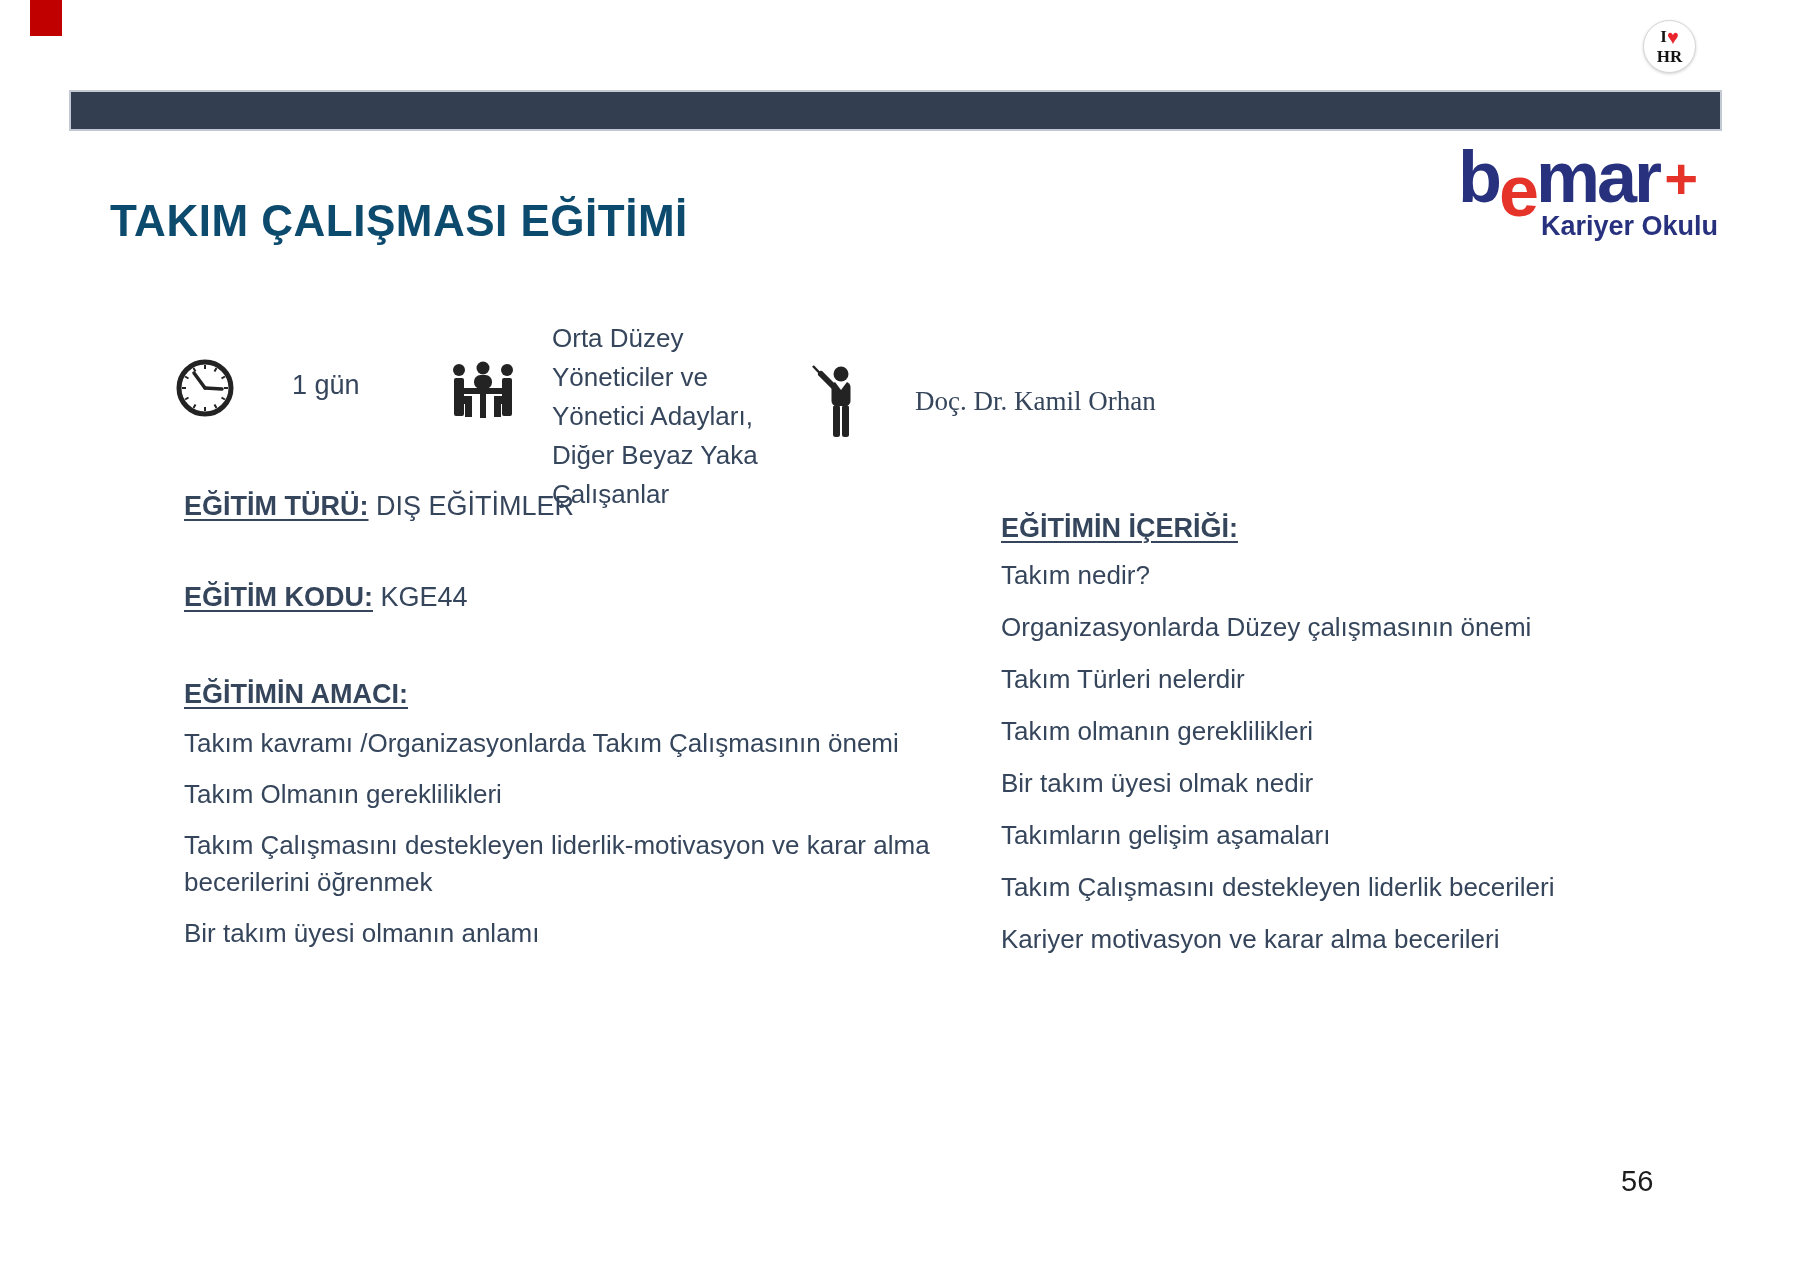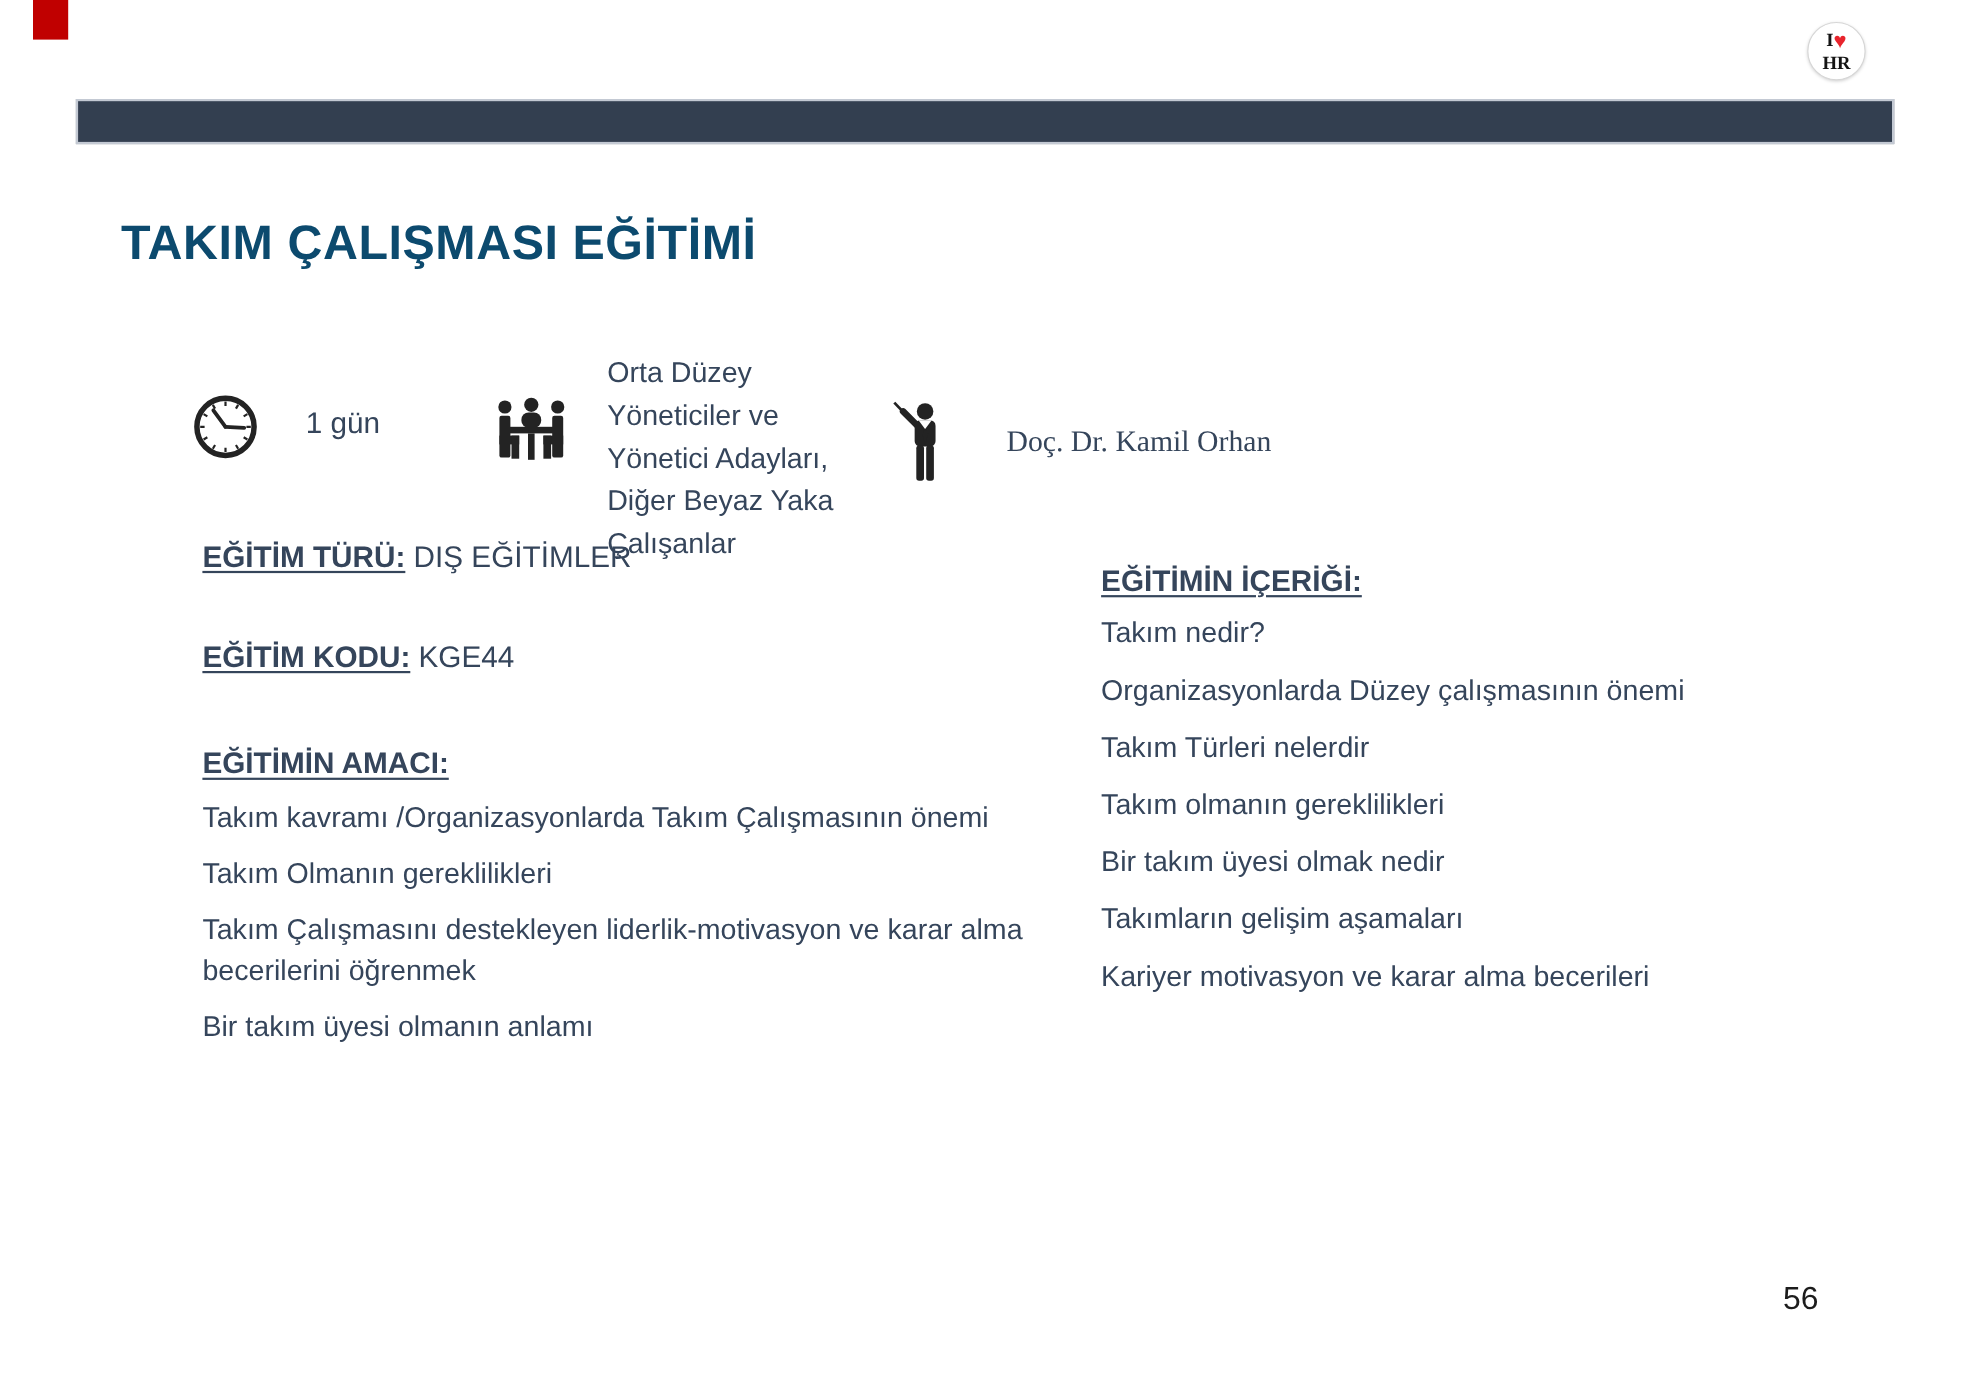--- a/index.html
+++ b/index.html
@@ -26,21 +26,21 @@
   .brand-e{color:#E6332A;position:relative;top:14px;}
   .brand-plus{color:#E6332A;font-size:58px;letter-spacing:0;margin-left:5px;position:relative;top:-3px;}
   .brand-sub{font-weight:bold;font-size:27px;color:#27317E;text-align:right;margin-top:-8px;
              letter-spacing:0;}
 
   .icon{position:absolute;}
   .clock-icon{left:175px;top:358px;}
   .meeting-icon{left:450px;top:360px;}
   .presenter-icon{left:810px;top:363px;}
 
-  .duration-label{position:absolute;left:278px;top:370px;font-size:27px;}
+  .duration-label{position:absolute;left:292px;top:370px;font-size:27px;}
   .audience{position:absolute;left:552px;top:319px;font-size:26px;line-height:39px;}
   .instructor{position:absolute;left:915px;top:386px;font-size:27px;font-family:Liberation Serif, serif;}
 
   .hline{font-weight:bold;text-decoration:underline;text-decoration-thickness:2px;text-underline-offset:4px;}
   .inline-row{position:absolute;left:184px;font-size:27px;white-space:nowrap;}
   .row-type{top:491px;}
   .row-code{top:582px;}
   .row-amaci{top:679px;}
   .content-heading{position:absolute;left:1001px;top:513px;font-size:27px;white-space:nowrap;}
 
@@ -62,20 +62,24 @@
 
   <div class="hr-badge">
     <div><span>I</span><span class="heart">♥</span></div>
     <div>HR</div>
   </div>
 
   <div class="top-bar"></div>
 
   <h1 class="title">TAKIM ÇALIŞMASI EĞİTİMİ</h1>
 
+  <div class="brand">
+    <div class="brand-word"><span>b</span><span class="brand-e">e</span><span>mar</span><span class="brand-plus">+</span></div>
+    <div class="brand-sub">Kariyer Okulu</div>
+  </div>
 
   <svg class="icon clock-icon" width="60" height="60" viewBox="0 0 60 60" fill="none">
     <circle class="ink" cx="30" cy="30" r="26" stroke-width="5"></circle>
     <g class="ink" stroke-width="2">
       <line x1="30" y1="7" x2="30" y2="11"></line>
         <line x1="41.5" y1="10.1" x2="39.5" y2="13.5"></line>
       <line x1="49.9" y1="18.5" x2="46.5" y2="20.5"></line>
         <line x1="53" y1="30" x2="49" y2="30"></line>
       <line x1="49.9" y1="41.5" x2="46.5" y2="39.5"></line>
         <line x1="41.5" y1="49.9" x2="39.5" y2="46.5"></line>
@@ -145,18 +149,19 @@
 
   <div class="content-heading"><span class="hline">EĞİTİMİN İÇERİĞİ:</span></div>
 
   <div class="content-list">
     <p>Takım nedir?</p>
     <p>Organizasyonlarda Düzey çalışmasının önemi</p>
     <p>Takım Türleri nelerdir</p>
     <p>Takım olmanın gereklilikleri</p>
     <p>Bir takım üyesi olmak nedir</p>
     <p>Takımların gelişim aşamaları</p>
+    <p>Takım Çalışmasını destekleyen liderlik becerileri</p>
     <p>Kariyer motivasyon ve karar alma becerileri</p>
   </div>
 
   <div class="page-num">56</div>
 
 </div>
 
 </body></html>

